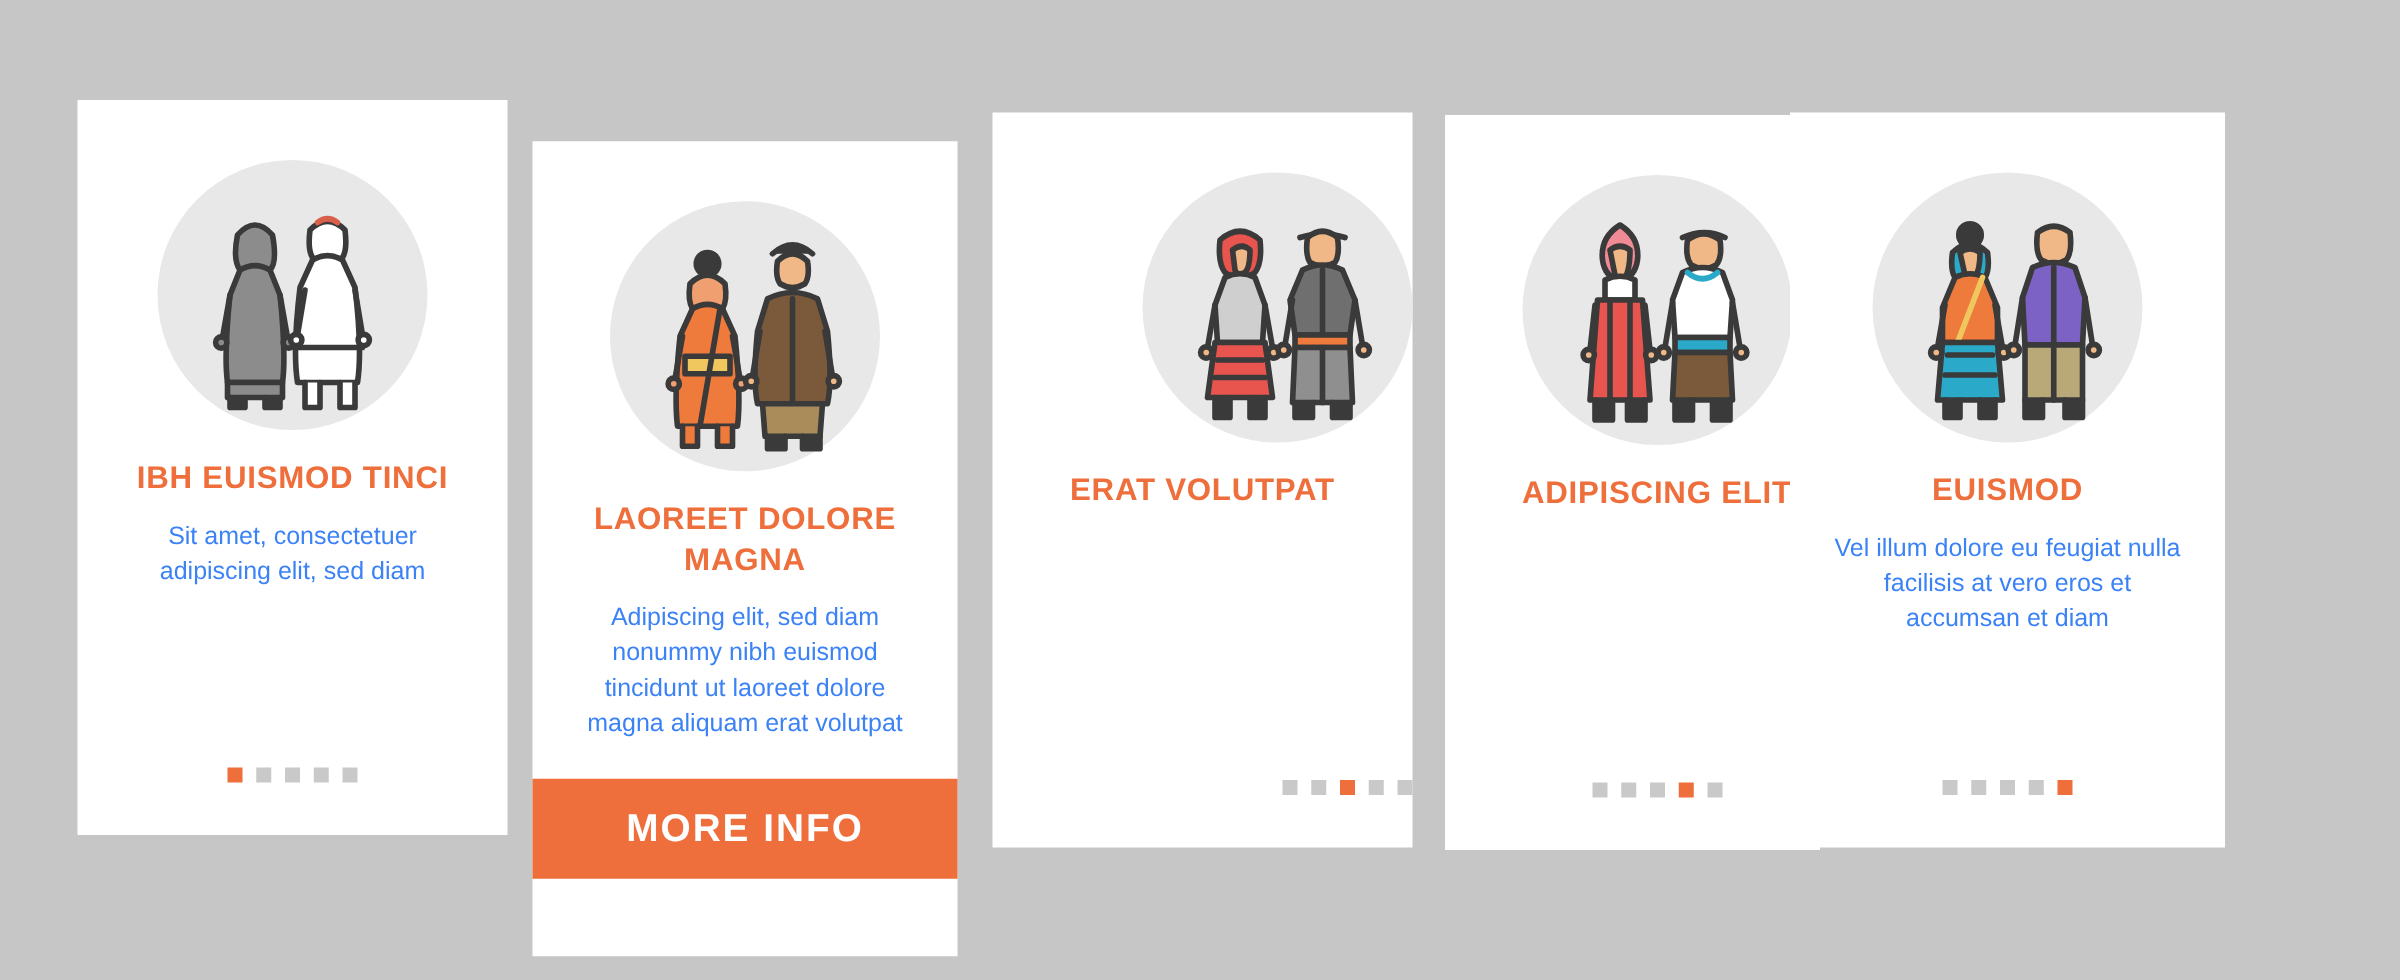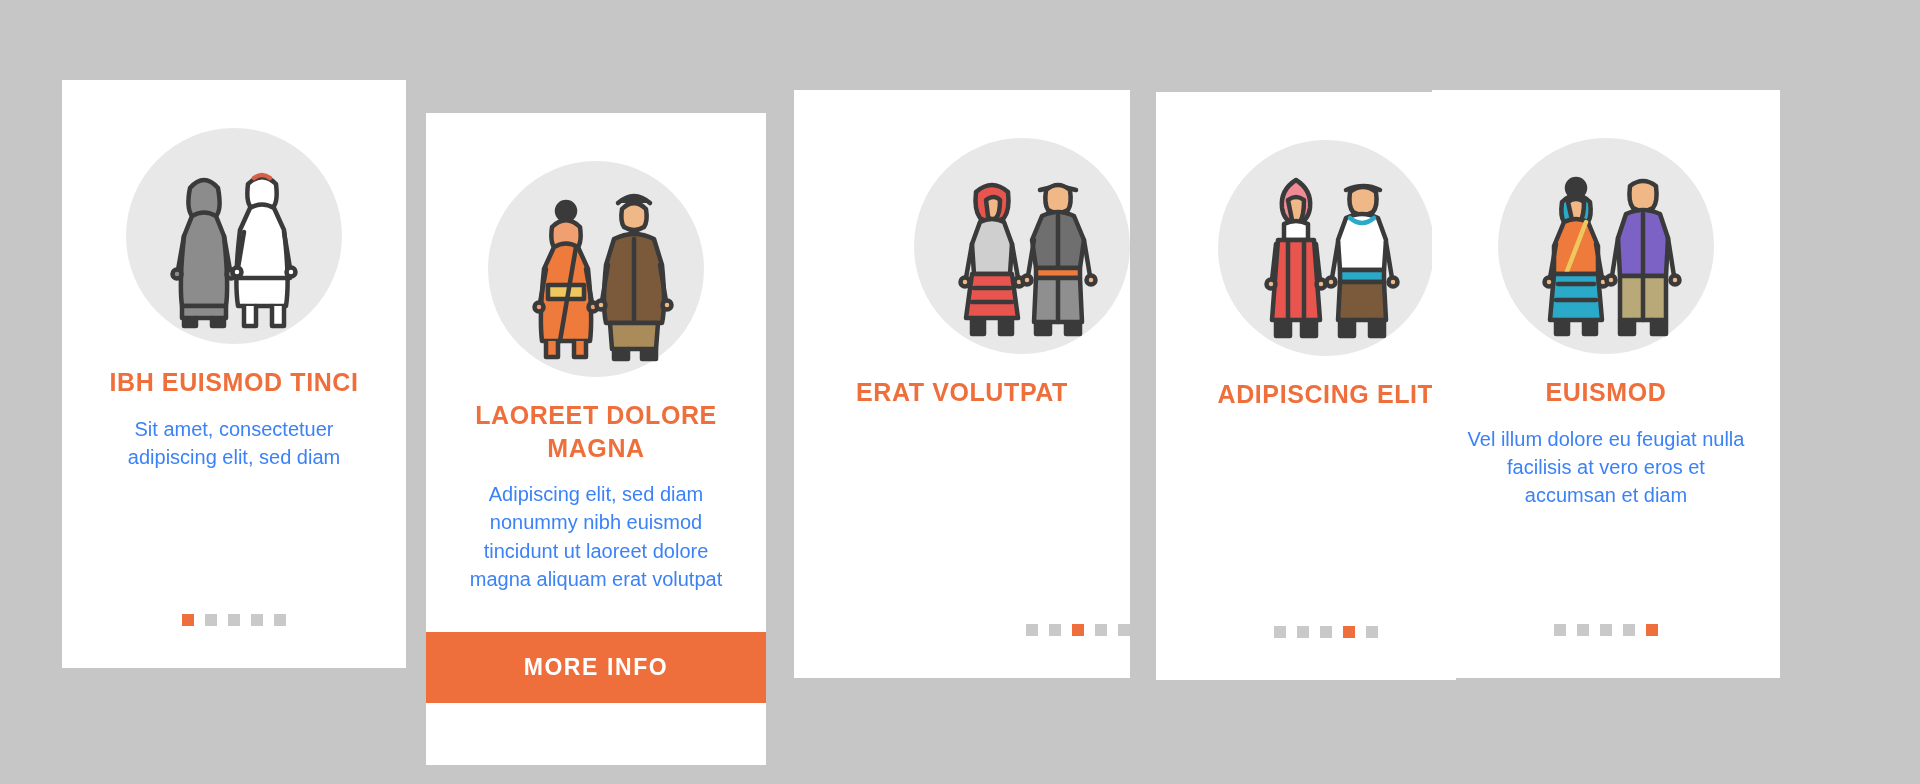--- a/index.html
+++ b/index.html
@@ -82,21 +82,21 @@
   .dot {
     width: 12px;
     height: 12px;
     background: #c9c9c9;
   }
   .dot.on { background: #ee6f3b; }
   .cta {
     width: 100%;
     background: #ee6f3b;
     color: #ffffff;
-    font-size: 23px;
+    font-size: 31px;
     font-weight: bold;
     letter-spacing: 1.6px;
     text-align: center;
     padding: 22px 0 22px 0;
     box-sizing: border-box;
     margin-bottom: 62px;
   }
 </style>
 </head>
 <body>

